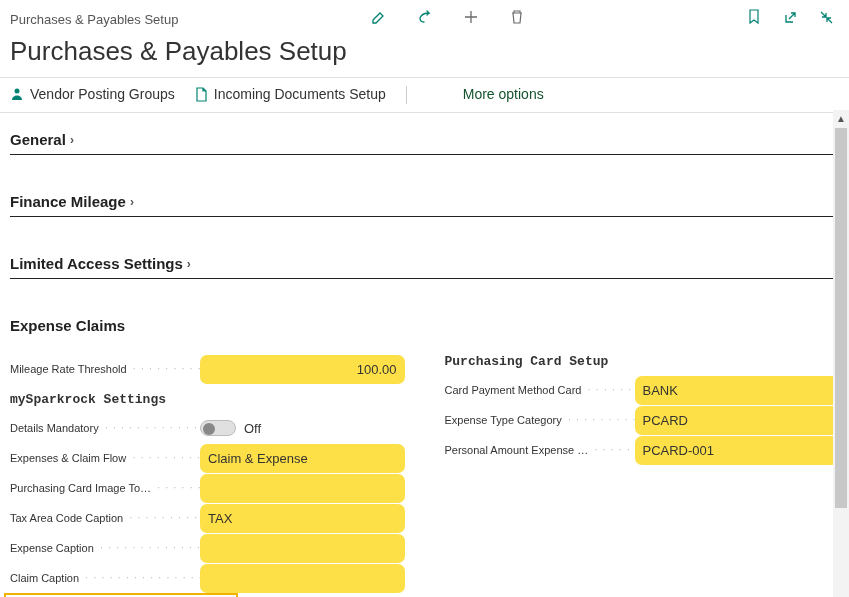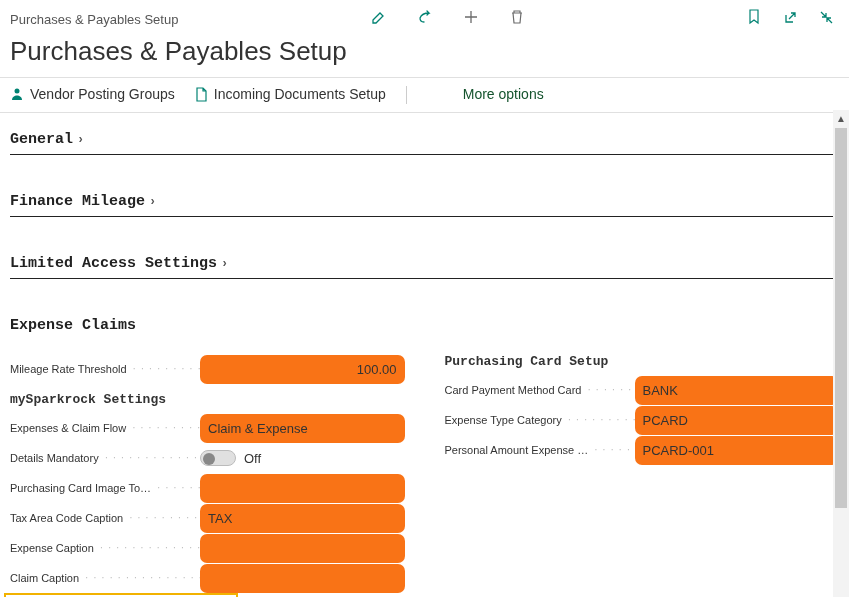--- a/index.html
+++ b/index.html
@@ -110,21 +110,20 @@
   .section-head {
     display: flex;
     align-items: center;
     gap: 4px;
     font-size: 15px;
     font-weight: 600;
     color: #222;
     padding: 18px 0 6px 0;
     border-bottom: 1px solid #222;
     cursor: pointer;
-    font-family: Liberation Mono, monospace;
   }
   .section-head.open { border-bottom: none; padding-bottom: 10px;}
   .chev { font-size: 12px; color: #555; }
   .fields {
     display: flex;
     gap: 40px;
     padding-top: 10px;
   }
   .col { flex: 1; min-width: 0; }
   .field-row {
@@ -146,21 +145,21 @@
     color: #bbb;
     font-size: 10px;
     letter-spacing: 1px;
     position: absolute;
     padding-left: 6px;
     white-space: nowrap;
   }
   .field-val {
     flex: 1;
     height: 29px;
-    background: #f97316;
+    background: #fde047;
     padding: 3px 8px;
     font-size: 13px;
     color: #333;
     display: flex;
     align-items: center;
     border-radius: 7px;
   }
   .field-val.right { justify-content: flex-end; }
   .subhead {
     font-size: 13px;
@@ -302,35 +301,35 @@
 
     <div class="col">
       <div class="field-row">
         <div class="field-label"><span>Mileage Rate Threshold</span></div>
         <div class="field-val right">100.00</div>
       </div>
 
       <div class="subhead">mySparkrock Settings</div>
 
       <div class="field-row">
-        <div class="field-label"><span>Expenses &amp; Claim Flow</span></div>
-        <div class="field-val">Claim &amp; Expense</div>
-      </div>
-
-      <div class="field-row">
         <div class="field-label"><span>Details Mandatory</span></div>
         <div class="toggle-wrap">
           <div class="toggle off">
               <div class="knob"></div>
             </div>
           <span class="toggle-label">Off</span>
         </div>
       </div>
 
       <div class="field-row">
+        <div class="field-label"><span>Expenses &amp; Claim Flow</span></div>
+        <div class="field-val">Claim &amp; Expense</div>
+      </div>
+
+      <div class="field-row">
         <div class="field-label"><span>Purchasing Card Image To…</span></div>
         <div class="field-val"></div>
       </div>
 
       <div class="field-row">
         <div class="field-label"><span>Tax Area Code Caption</span></div>
         <div class="field-val">TAX</div>
       </div>
 
       <div class="field-row">

